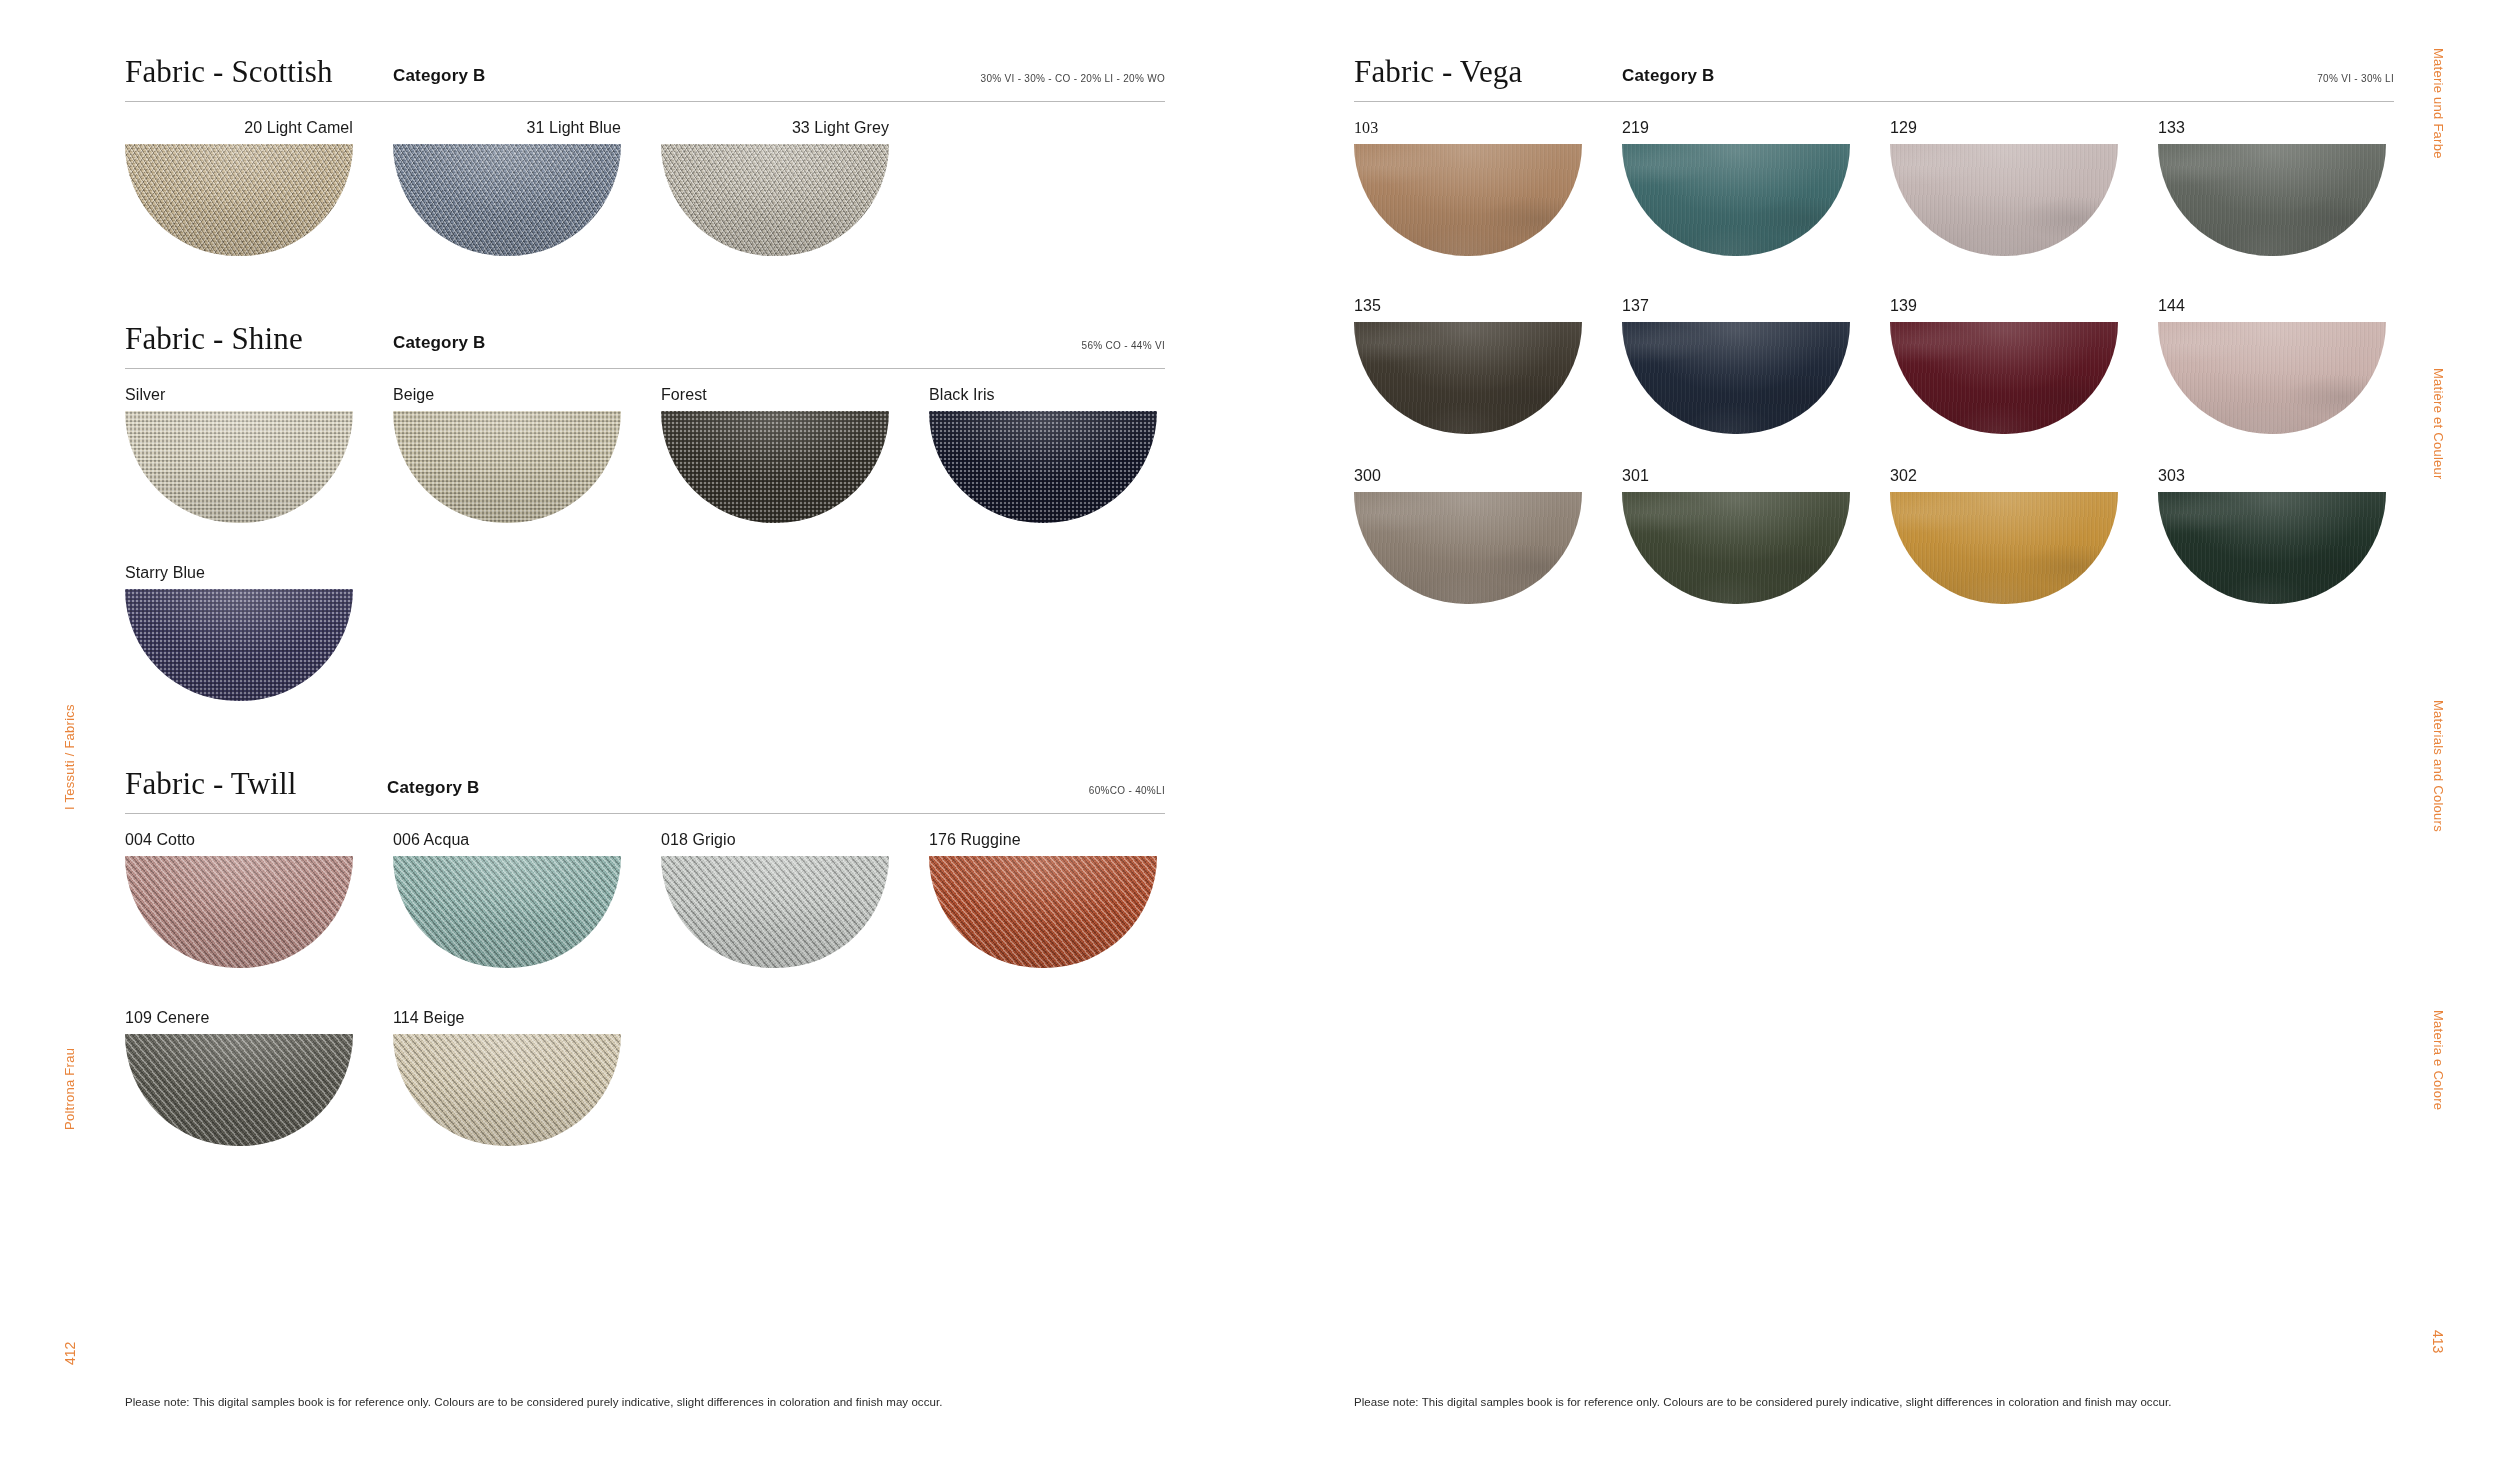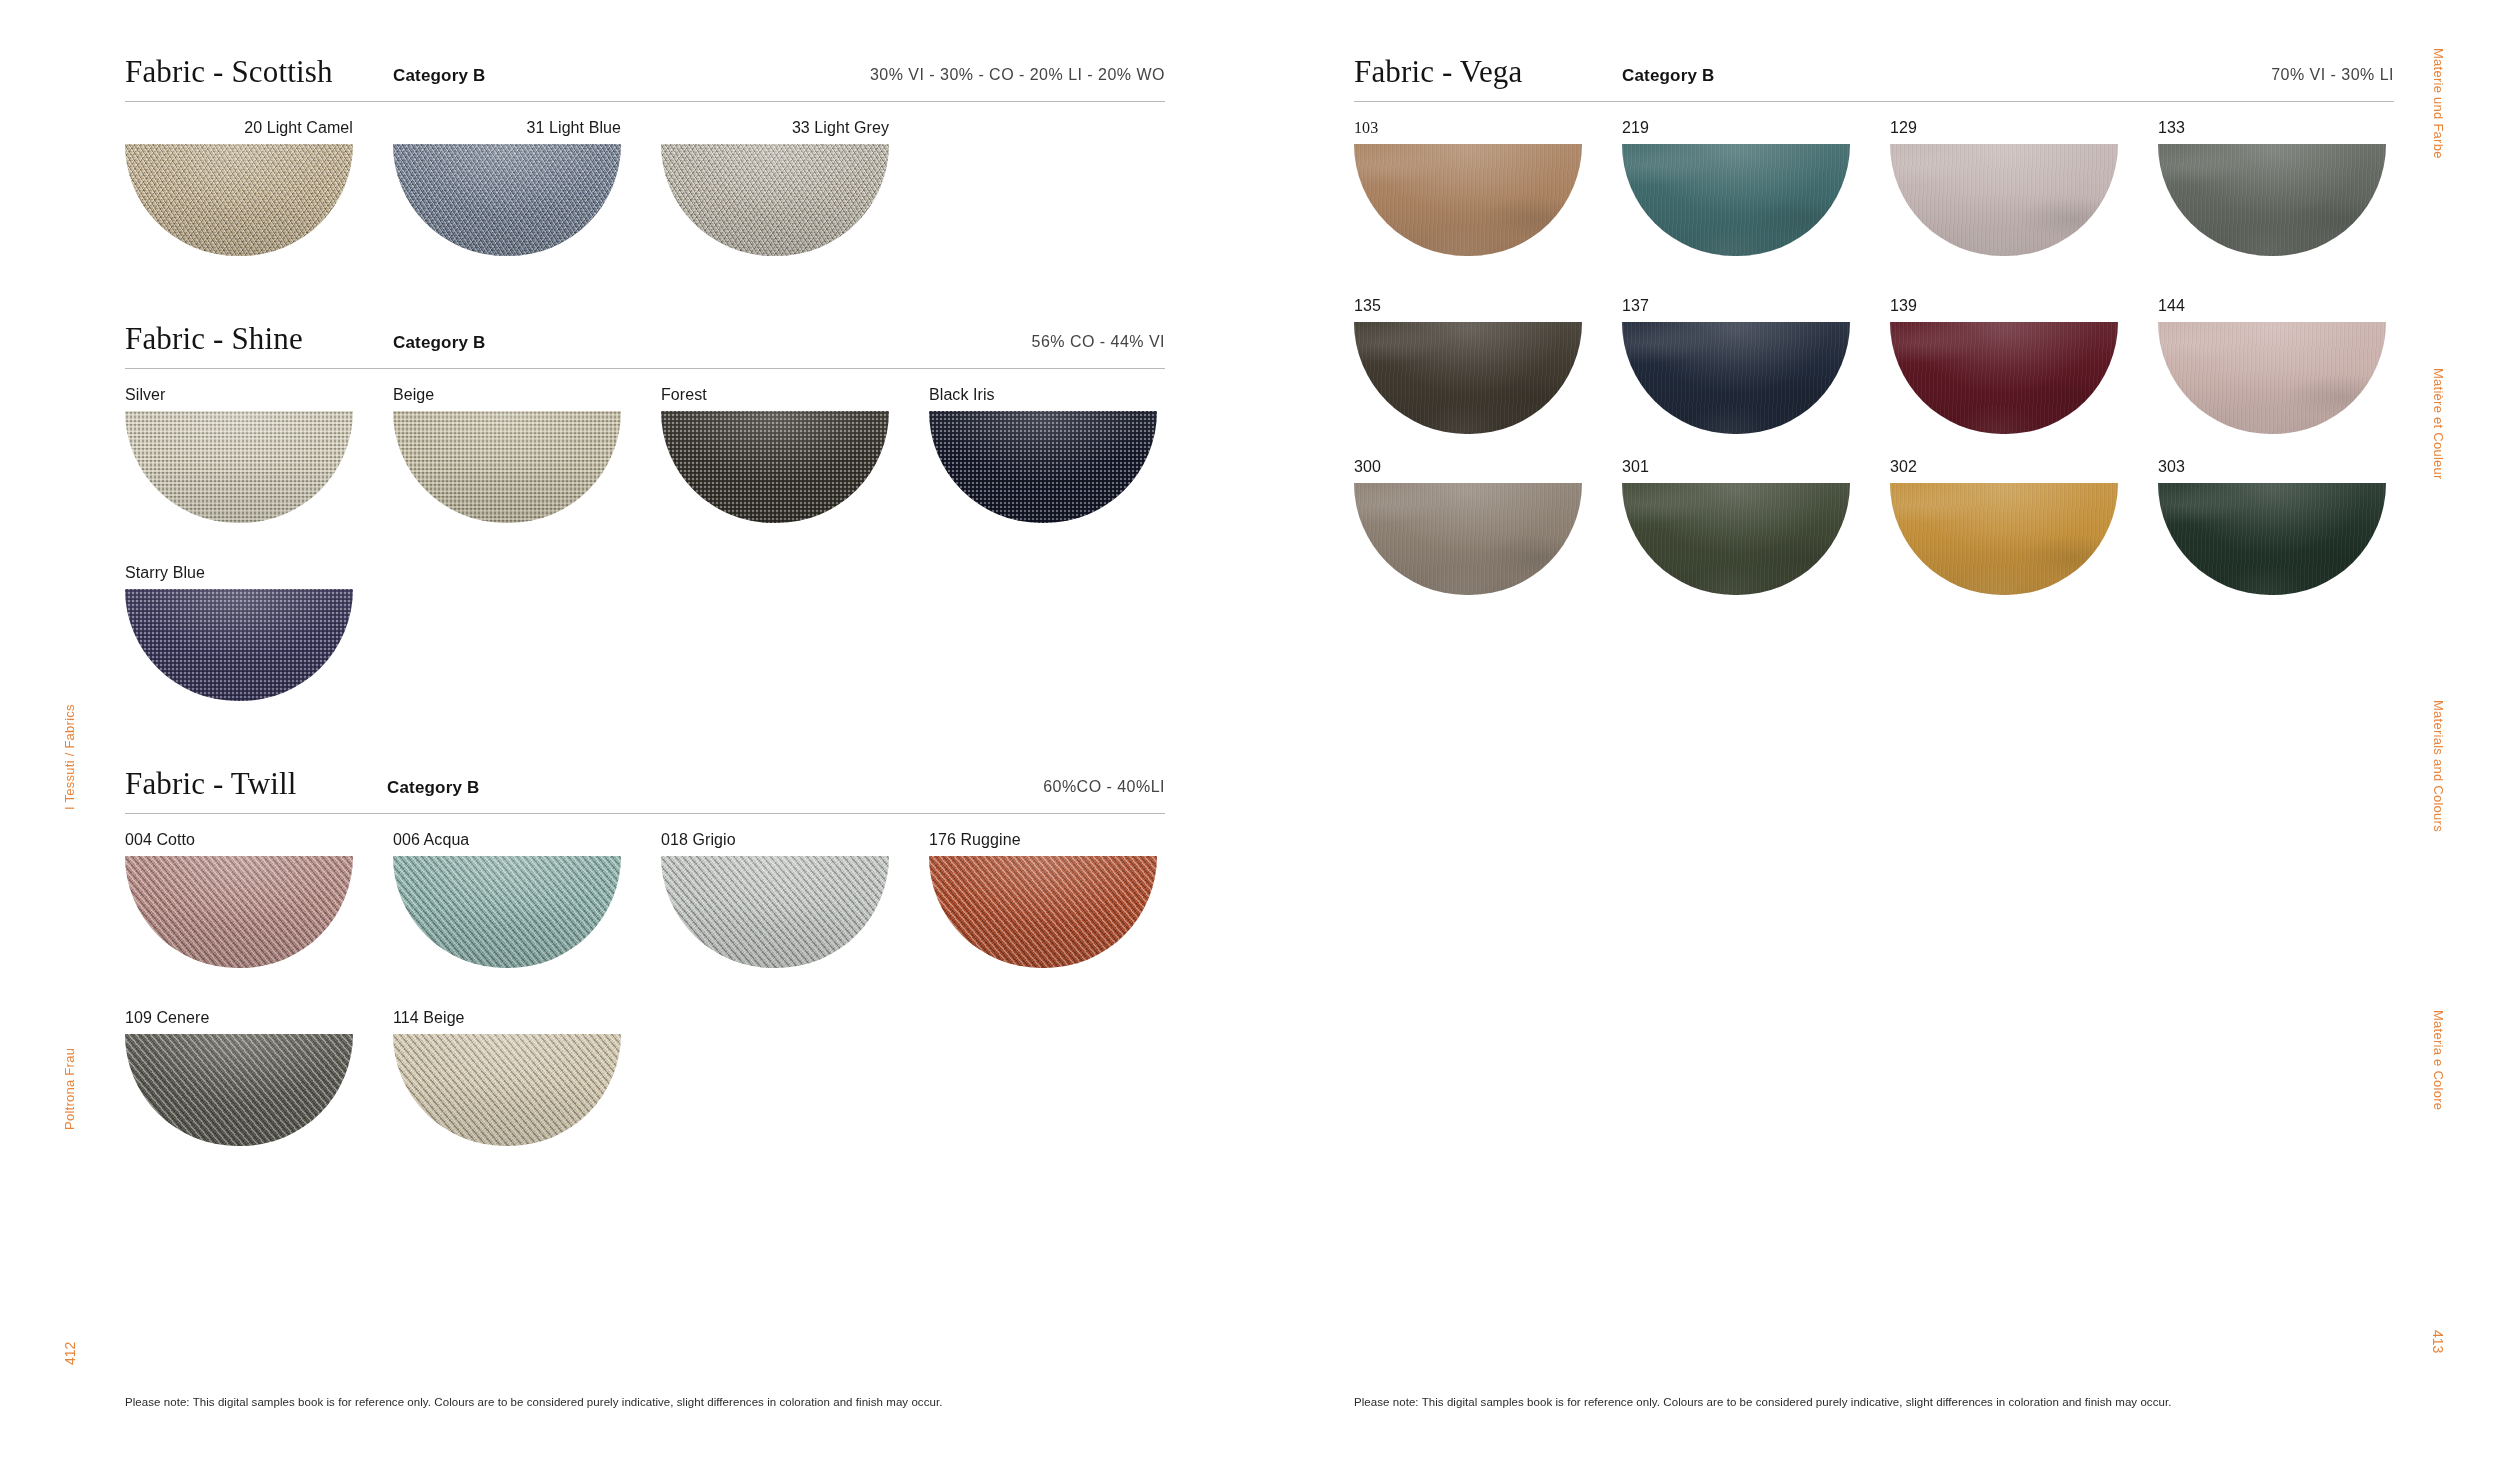--- a/index.html
+++ b/index.html
@@ -85,21 +85,21 @@
     font-size: 17px;
     font-weight: bold;
     color: #141414;
     letter-spacing: .01em;
     white-space: nowrap;
   }
   .fam-comp {
     position: absolute;
     right: 0;
     bottom: 18px;
-    font-size: 16px;
+    font-size: 10px;
     color: #444;
     letter-spacing: .03em;
     white-space: nowrap;
     margin-left: 36px;
   }
   .rule {
     position: absolute;
     left: 0;
     right: 0;
     bottom: 0;
@@ -459,21 +459,21 @@
           <div class="swatch" style="left:804px;">
             <div class="swatch-label">144</div>
             <div class="chip">
               <div class="base" style="background:#cbb2ad"></div>
               <div class="tex tex-suede"></div>
               <div class="shade"></div>
             </div>
           </div>
         </div>
 
-        <div class="swatch-row" style="margin-top:3px;">
+        <div class="swatch-row" style="margin-top:12px;">
           <div class="swatch" style="left:0px;">
             <div class="swatch-label">300</div>
             <div class="chip">
               <div class="base" style="background:#8d8073"></div>
               <div class="tex tex-suede"></div>
               <div class="shade"></div>
             </div>
           </div>
           <div class="swatch" style="left:268px;">
             <div class="swatch-label">301</div>

